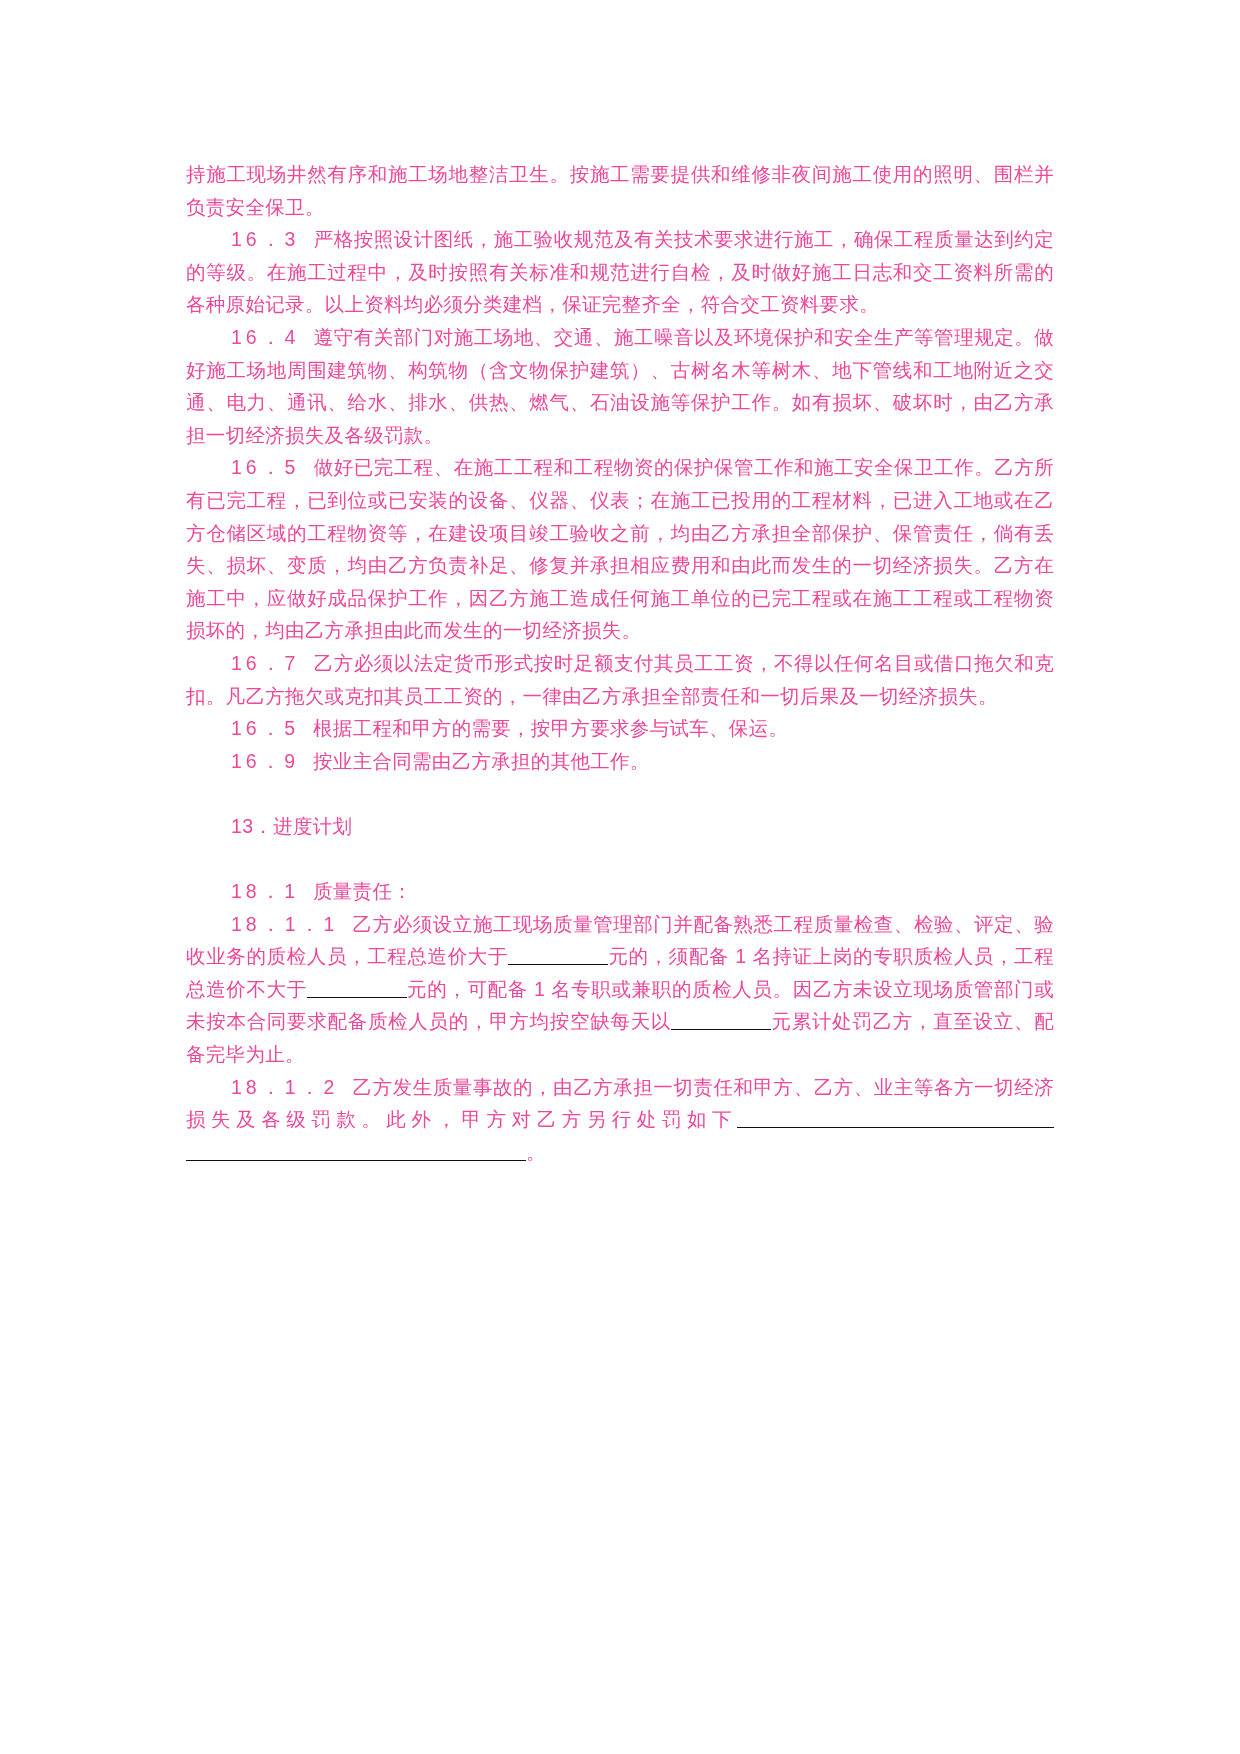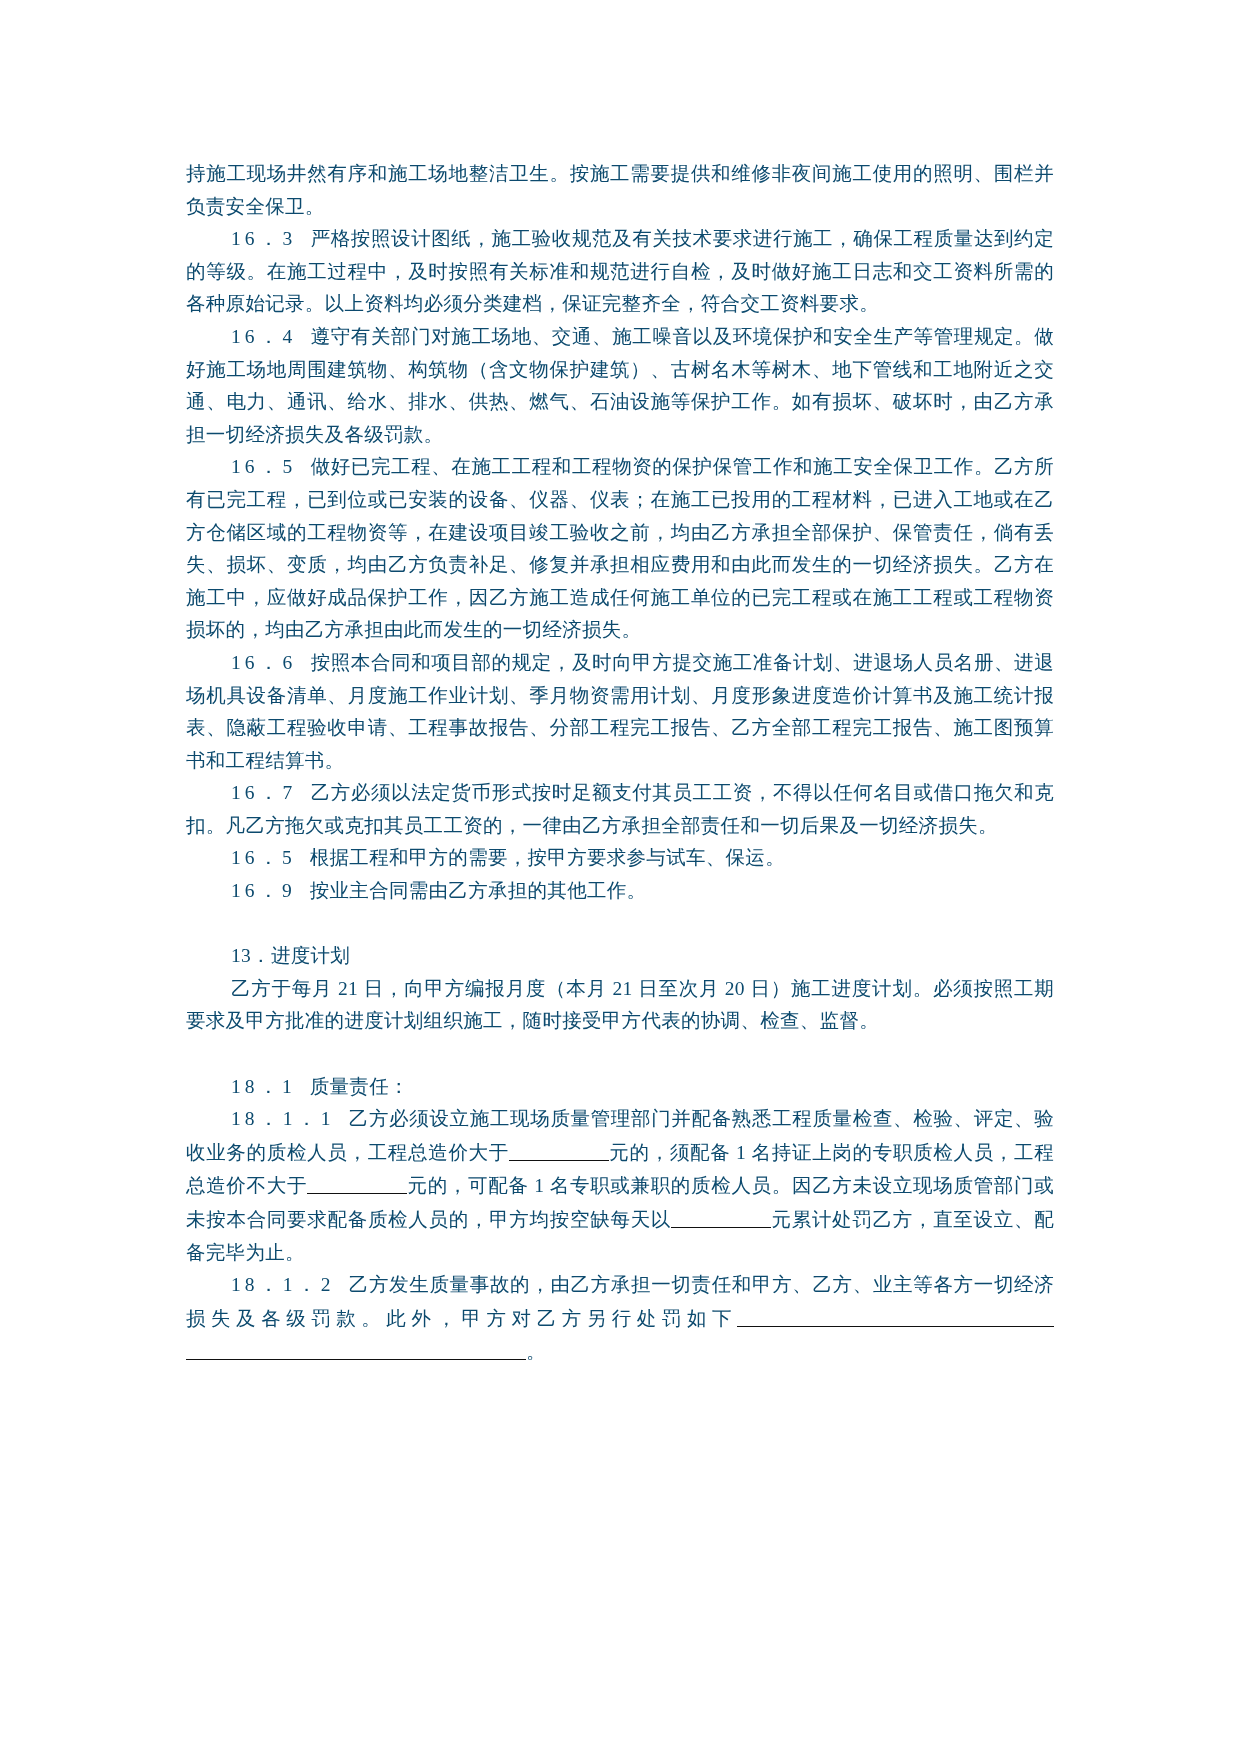--- a/index.html
+++ b/index.html
@@ -1,20 +1,20 @@
 <!DOCTYPE html>
 <html><head>
 <meta charset="utf-8">
 <style>
   html, body { margin: 0; padding: 0; background: #ffffff; }
   body { width: 1240px; height: 1754px; position: relative; overflow: hidden; }
   .page {
     position: absolute; left: 186px; top: 158px; width: 868px;
-    font-family: Liberation Serif, serif;
-    font-size: 19.5px; line-height: 32.6px; color: #0c4a6e;
+    font-family: Liberation Sans, sans-serif;
+    font-size: 19.5px; line-height: 32.6px; color: #ec4899;
     letter-spacing: 0.3px;
   }
   .p { margin: 0; text-align: justify; text-align-last: left; }
   .ind { text-indent: 45px; }
   .num { letter-spacing: 4px; margin-right: 14px; }
   .gap { height: 32.6px; }
   .blank { display: inline-block; border-bottom: 1px solid #111; height: 22px; vertical-align: baseline; position: relative; top: 2px; }
   .b-short { width: 100px; }
   .b-long { width: 317px; }
   .b-full { width: 340px; }
@@ -26,32 +26,30 @@
 
   <p class="p"><span>持施工现场井然有序和施工场地整洁卫生。按施工需要提供和维修非夜间施工使用的照明、围栏并负责安全保卫。</span></p>
 
 
   <p class="p ind"><span class="num">16．3</span><span>严格按照设计图纸，施工验收规范及有关技术要求进行施工，确保工程质量达到约定的等级。在施工过程中，及时按照有关标准和规范进行自检，及时做好施工日志和交工资料所需的各种原始记录。以上资料均必须分类建档，保证完整齐全，符合交工资料要求。</span></p>
 
   <p class="p ind"><span class="num">16．4</span><span>遵守有关部门对施工场地、交通、施工噪音以及环境保护和安全生产等管理规定。做好施工场地周围建筑物、构筑物（含文物保护建筑）、古树名木等树木、地下管线和工地附近之交通、电力、通讯、给水、排水、供热、燃气、石油设施等保护工作。如有损坏、破坏时，由乙方承担一切经济损失及各级罚款。</span></p>
 
   <p class="p ind"><span class="num">16．5</span><span>做好已完工程、在施工工程和工程物资的保护保管工作和施工安全保卫工作。乙方所有已完工程，已到位或已安装的设备、仪器、仪表；在施工已投用的工程材料，已进入工地或在乙方仓储区域的工程物资等，在建设项目竣工验收之前，均由乙方承担全部保护、保管责任，倘有丢失、损坏、变质，均由乙方负责补足、修复并承担相应费用和由此而发生的一切经济损失。乙方在施工中，应做好成品保护工作，因乙方施工造成任何施工单位的已完工程或在施工工程或工程物资损坏的，均由乙方承担由此而发生的一切经济损失。</span></p>
 
-  <p class="p ind"><span class="num">16．6</span><span>按照本合同和项目部的规定，及时向甲方提交施工准备计划、进退场人员名册、进退场机具设备清单、月度施工作业计划、季月物资需用计划、月度形象进度造价计算书及施工统计报表、隐蔽工程验收申请、工程事故报告、分部工程完工报告、乙方全部工程完工报告、施工图预算书和工程结算书。</span></p>
 
   <p class="p ind"><span class="num">16．7</span><span>乙方必须以法定货币形式按时足额支付其员工工资，不得以任何名目或借口拖欠和克扣。凡乙方拖欠或克扣其员工工资的，一律由乙方承担全部责任和一切后果及一切经济损失。</span></p>
 
   <p class="p ind"><span class="num">16．5</span><span>根据工程和甲方的需要，按甲方要求参与试车、保运。</span></p>
 
   <p class="p ind"><span class="num">16．9</span><span>按业主合同需由乙方承担的其他工作。</span></p>
 
   <div class="gap"></div>
 
   <p class="p ind">13．进度计划</p>
-  <p class="p ind">乙方于每月 21 日，向甲方编报月度（本月 21 日至次月 20 日）施工进度计划。必须按照工期要求及甲方批准的进度计划组织施工，随时接受甲方代表的协调、检查、监督。</p>
 
   <div class="gap"></div>
 
 
   <p class="p ind"><span class="num">18．1</span><span>质量责任：</span></p>
 
   <p class="p ind"><span class="num">18．1．1</span><span>乙方必须设立施工现场质量管理部门并配备熟悉工程质量检查、检验、评定、验收业务的质检人员，工程总造价大于</span><span class="blank b-short"></span><span>元的，须配备 1 名持证上岗的专职质检人员，工程总造价不大于</span><span class="blank b-short"></span><span>元的，可配备 1 名专职或兼职的质检人员。因乙方未设立现场质管部门或未按本合同要求配备质检人员的，甲方均按空缺每天以</span><span class="blank b-short"></span><span>元累计处罚乙方，直至设立、配备完毕为止。</span></p>
 
   <p class="p ind"><span class="num">18．1．2</span><span>乙方发生质量事故的，由乙方承担一切责任和甲方、乙方、业主等各方一切经济损失及各级罚款。此外，甲方对乙方另行处罚如下</span><span class="blank b-long"></span><span class="blank b-full"></span><span>。</span></p>
 

